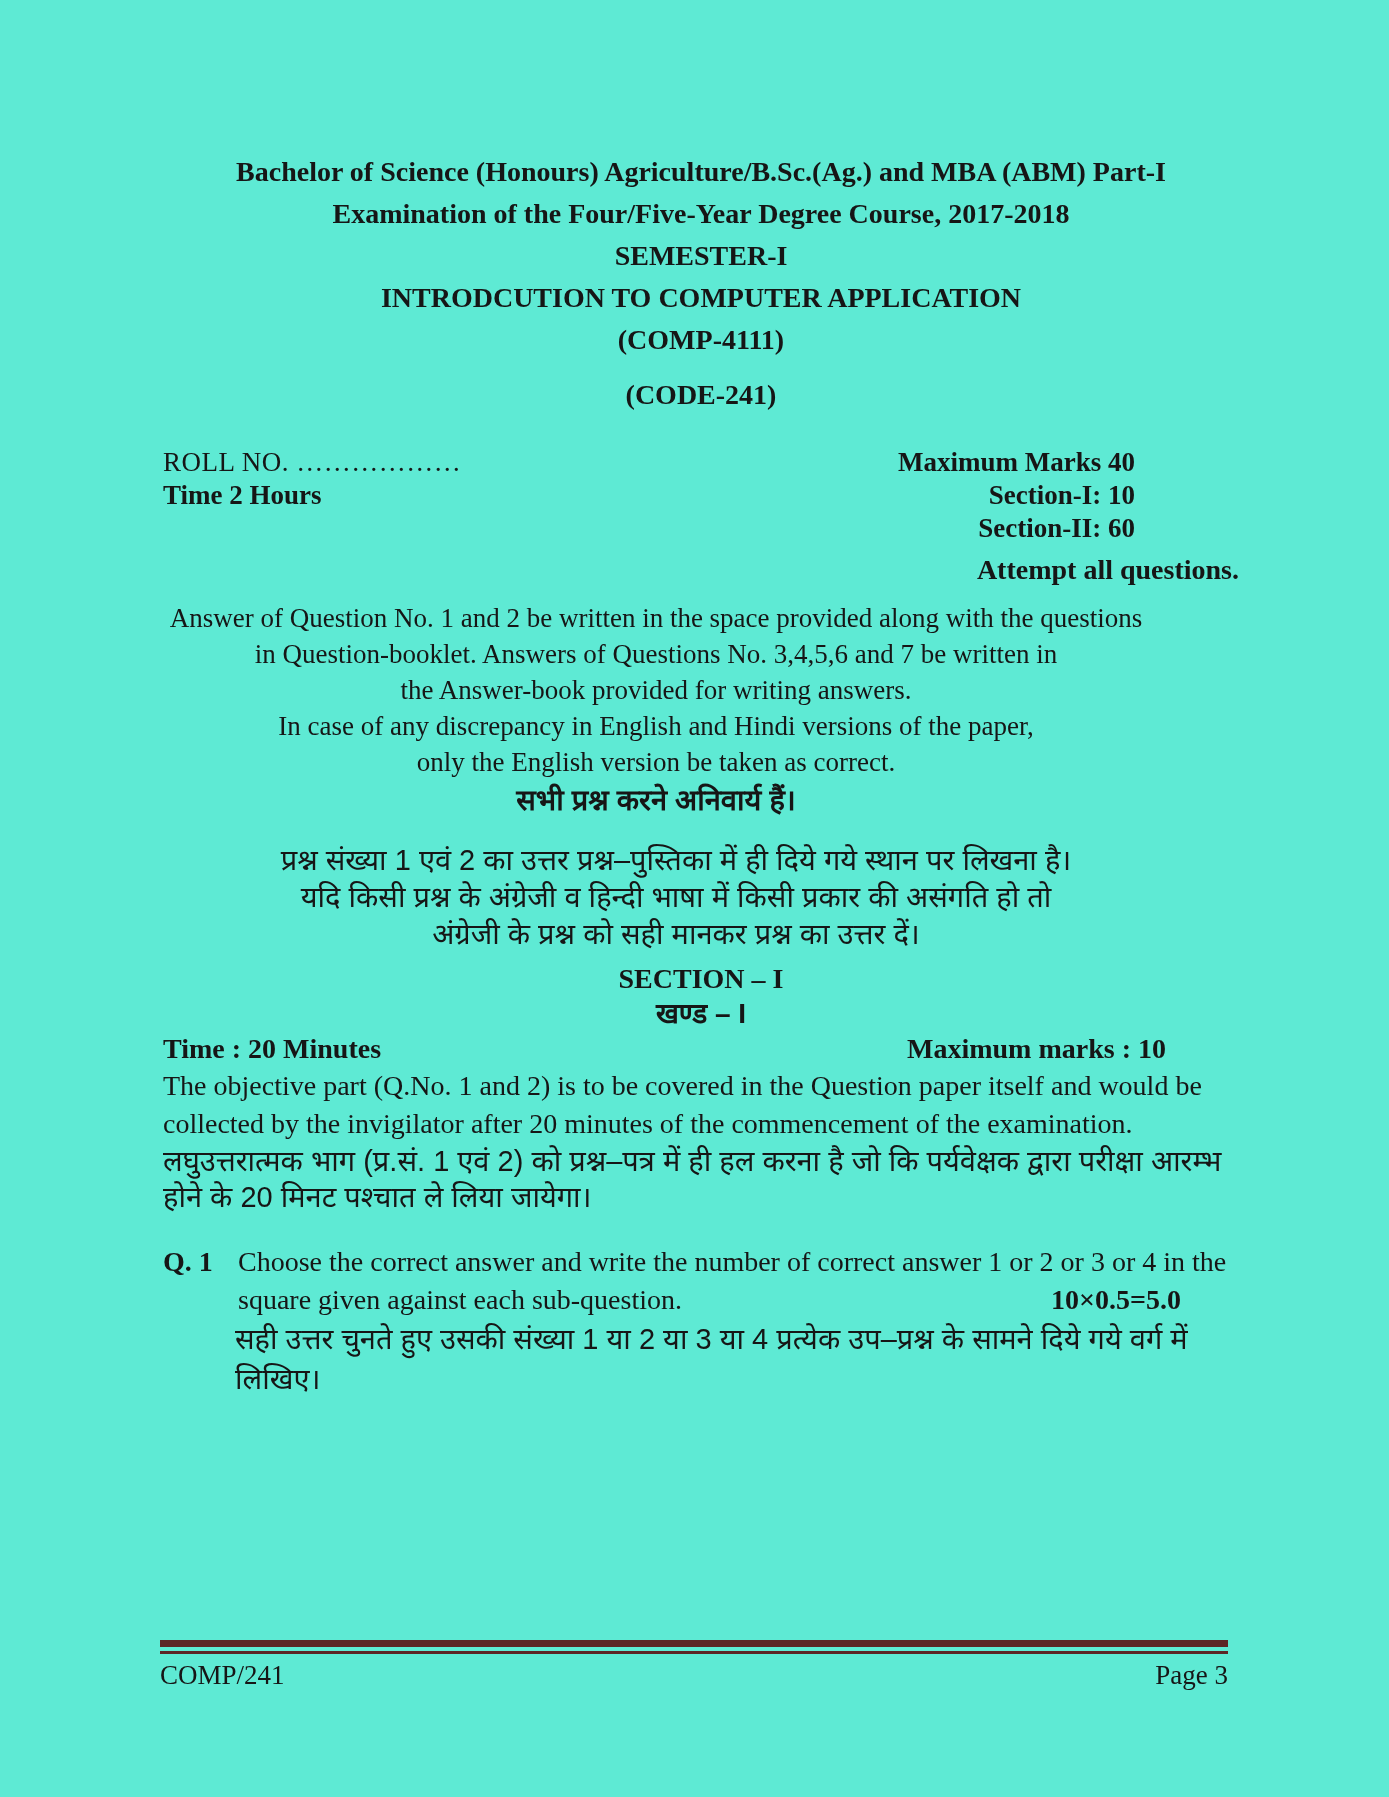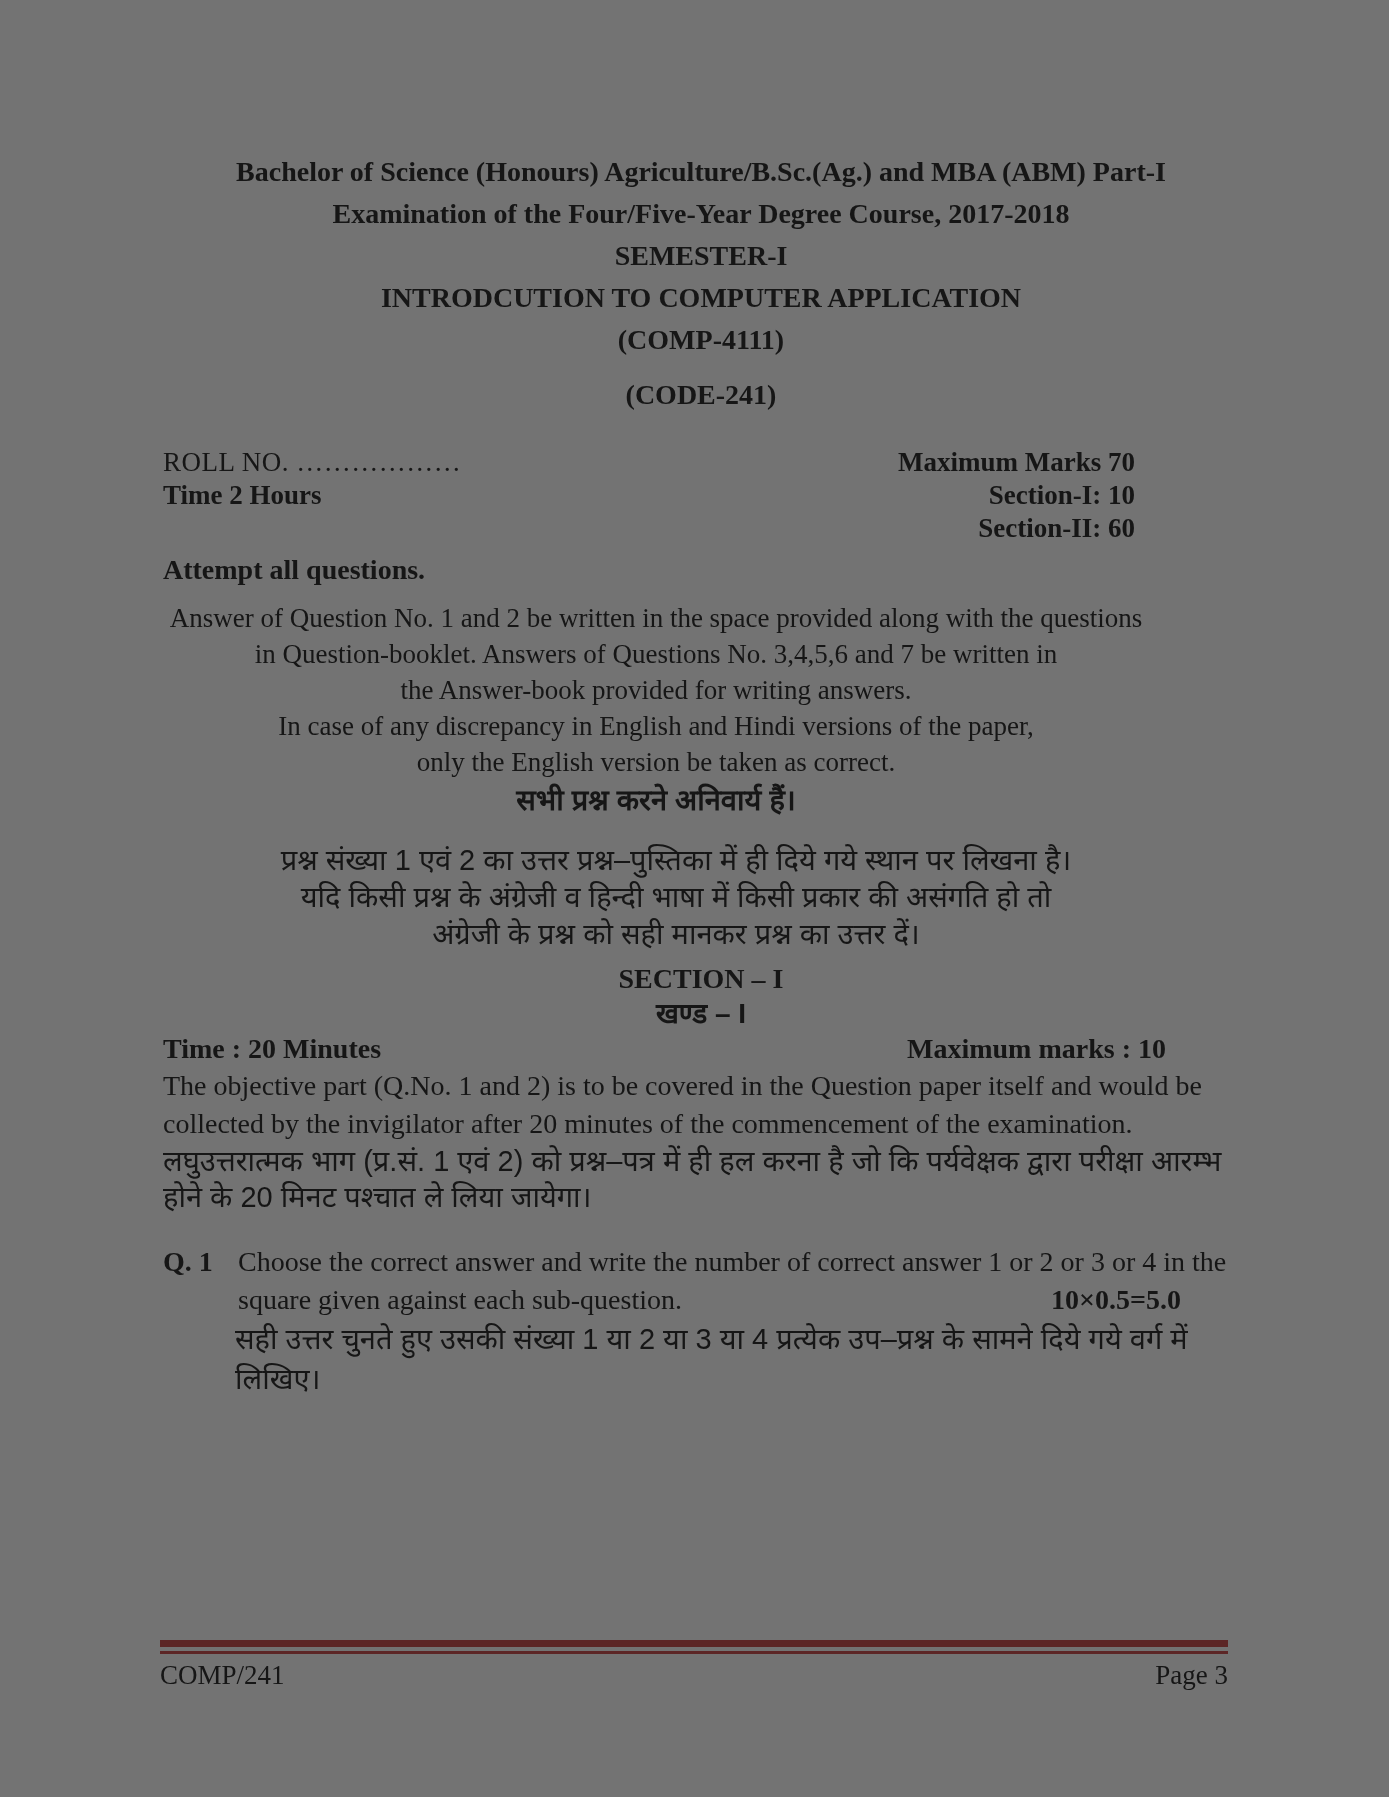--- a/index.html
+++ b/index.html
@@ -1,41 +1,41 @@
 <!DOCTYPE html>
 <html><head>
 <meta charset="utf-8">
 <style>
   * { margin:0; padding:0; box-sizing:border-box; }
   html,body { background:#ffffff; }
   .page {
     position:relative;
     width:1389px; height:1797px;
-    background:#737373;
+    background:#5eead4;
     color:#161616;
     font-family:"Liberation Serif","DejaVu Serif",serif;
     overflow:hidden;
   }
   .content {
     position:absolute; left:163px; top:0; width:1076px;
   }
   .hi { font-family:"Liberation Sans","DejaVu Sans",sans-serif; }
 
   
   .title-block { padding-top:151px; text-align:center; font-weight:bold; font-size:28px; line-height:42px; }
   .title-block div { white-space:nowrap; }
   .code-line { margin-top:13px; }
 
   
   .info-row { margin-top:30px; display:flex; justify-content:space-between; font-size:27px; line-height:33px; }
   .info-left .roll { font-weight:normal; letter-spacing:0.5px; }
   .info-left .time { font-weight:bold; }
   .info-right { text-align:right; padding-right:104px; font-weight:bold; }
 
-  .attempt-line { margin-top:7px; text-align:left; font-weight:bold; font-size:28px; line-height:36px; }
+  .attempt-line { margin-top:7px; text-align:right; font-weight:bold; font-size:28px; line-height:36px; }
 
   
   .inst-en { margin-top:12px; text-align:center; font-size:27px; line-height:36px; padding-right:90px; }
   .inst-en div { white-space:nowrap; }
   .inst-hi-bold { text-align:center; font-weight:bold; font-size:29px; line-height:40px; padding-right:0; }
 
   
   .inst-hi { margin-top:22px; text-align:center; font-size:29px; line-height:37px; padding-right:50px; }
   .inst-hi div { white-space:nowrap; }
 
@@ -81,21 +81,21 @@
       <div>(COMP-4111)</div>
       <div class="code-line">(CODE-241)</div>
     </div>
 
     <div class="info-row">
       <div class="info-left">
         <div class="roll">ROLL NO. ………………</div>
         <div class="time">Time 2 Hours</div>
       </div>
       <div class="info-right">
-        <div>Maximum Marks 70</div>
+        <div>Maximum Marks 40</div>
         <div>Section-I: 10</div>
         <div>Section-II: 60</div>
       </div>
     </div>
 
     <div class="attempt-line">Attempt all questions.</div>
 
     <div class="inst-en">
       <div>Answer of Question No. 1 and 2 be written in the space provided along with the questions</div>
       <div>in Question-booklet. Answers of Questions No. 3,4,5,6 and 7 be written in</div>

